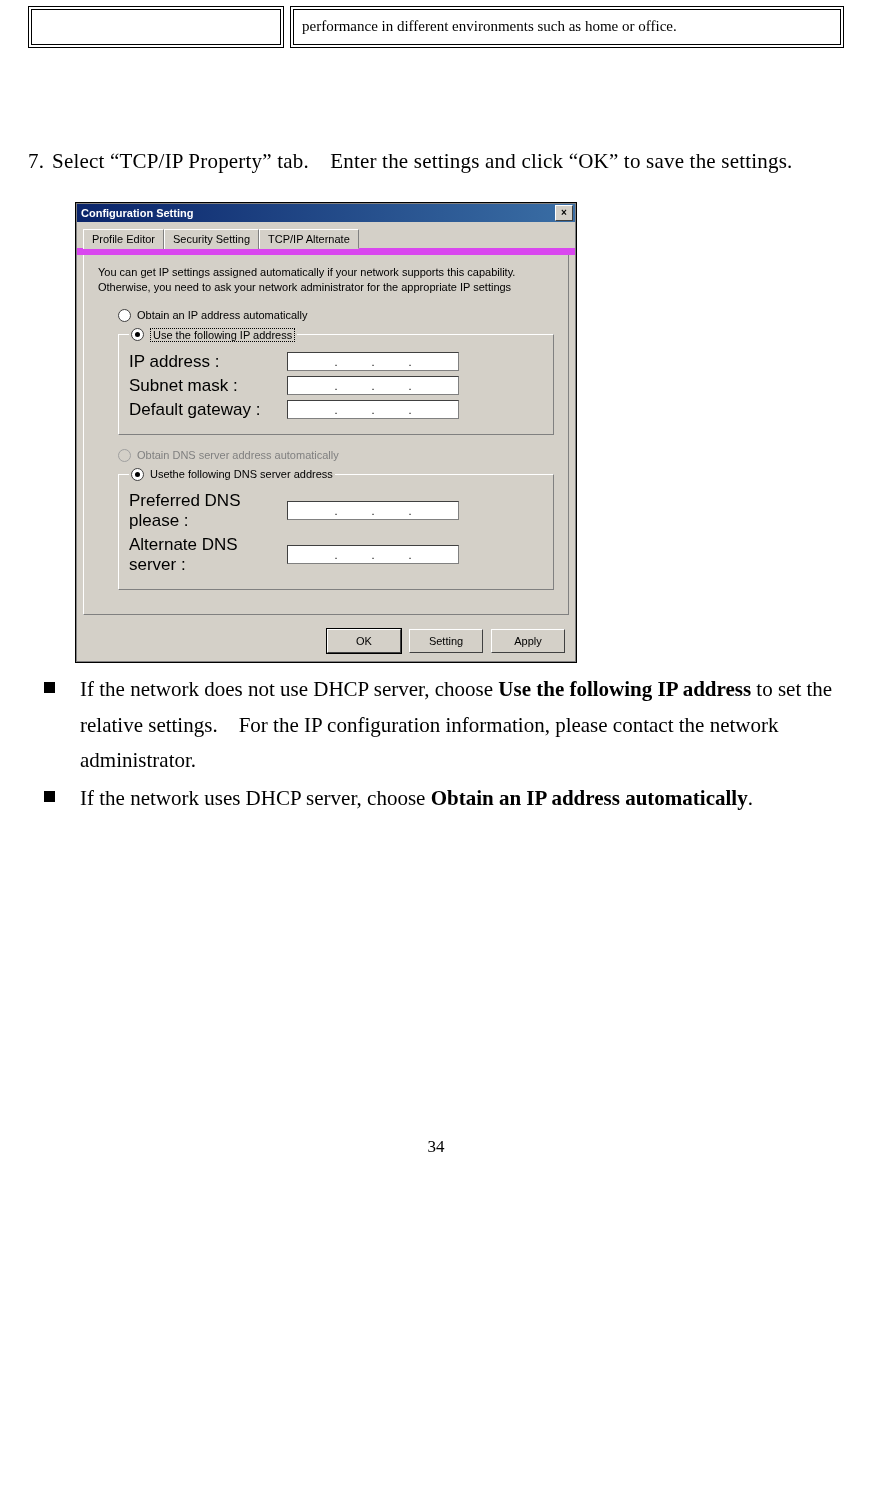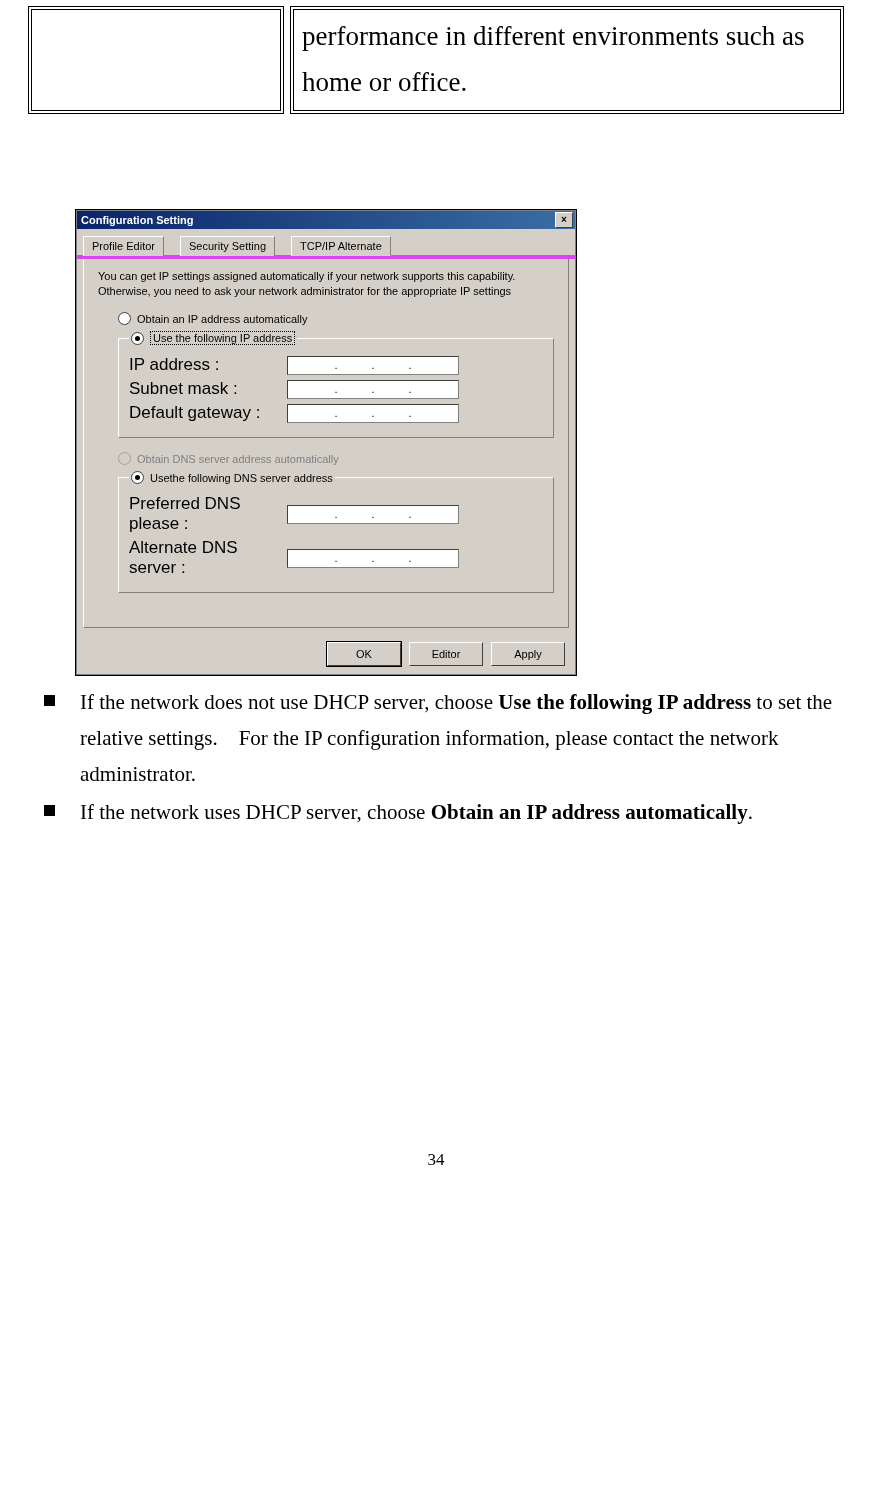--- a/index.html
+++ b/index.html
@@ -18,40 +18,40 @@
   .top-table {
     width: 100%;
     border-collapse: separate;
     border-spacing: 6px;
     margin: 0 0 90px 0;
   }
   .top-table td {
     border: 4px double #000;
     padding: 4px 8px;
     vertical-align: top;
-    font-size: 27px;
+    font-size: 15px;
     line-height: 1.7;
   }
   .top-table td.left {
     width: 232px;
   }
   .ol-step {
     margin: 0 0 6px 0;
     padding-left: 30px;
     line-height: 1.7;
     letter-spacing: 0.2px;
   }
   .ol-num {
     display: inline-block;
     width: 24px;
     margin-left: -24px;
   }
   
   .figure {
-    margin: 18px 0 10px 54px;
+    margin: 24px 0 10px 54px;
     width: 498px;
     background: #d4d0c8;
     border: 1px solid #808080;
     box-shadow: 0 0 0 1px #000;
     font-family: Tahoma, Arial, sans-serif;
     font-size: 11px;
     color: #000;
   }
   .titlebar {
     background: linear-gradient(to right,#0a246a,#3a6ea5);
@@ -68,42 +68,42 @@
     background: #d4d0c8;
     border: 1px solid #fff;
     border-right-color:#404040;
     border-bottom-color:#404040;
     display:flex;align-items:center;justify-content:center;
     color:#000;font-weight:bold;font-size:10px;line-height:1;
   }
   .tabstrip {
     padding: 6px 6px 0 6px;
     display:flex;
-    gap:16px;
-    border-bottom:4px solid #d946ef;
+    gap:0;
+    border-bottom:7px solid #d946ef;
   }
   .tab {
     padding: 3px 8px;
     background:#d4d0c8;
     border:1px solid #808080;
     border-bottom:none;
     border-top-color:#fff;
     border-left-color:#fff;
     position:relative;
     top:1px;
     font-size:11px;
   }
   .tab.active {
     background:#d4d0c8;
     border-bottom:1px solid #d4d0c8;
     z-index:2;
   }
   .tabpane {
     margin: 0 6px 6px 6px;
-    padding: 10px 14px 20px 14px;
+    padding: 10px 14px 10px 14px;
     border:1px solid #fff;
     border-top:none;
     border-right-color:#808080;
     border-bottom-color:#808080;
     background:#d4d0c8;
   }
   .desc {
     font-size:11px;
     line-height:1.35;
     margin-bottom:14px;
@@ -185,20 +185,23 @@
 
   <table class="top-table">
     <tbody>
         <tr>
       <td class="left"></td>
       <td>performance in different environments such as home or office.</td>
     </tr>
   </tbody>
     </table>
 
+  <div class="ol-step">
+    <span class="ol-num">7.</span><span>Select “TCP/IP Property” tab. Enter the settings and click “OK” to save the settings.</span>
+  </div>
 
   <div class="figure">
     <div class="titlebar">
       <span>Configuration Setting</span>
       <span class="spacer"></span>
       <span class="closebtn">×</span>
     </div>
     <div class="tabstrip">
       <div class="tab">Profile Editor</div>
       <div class="tab">Security Setting</div>
@@ -274,21 +277,21 @@
           <div class="ipinput">
               <span>.</span>
               <span>.</span>
               <span>.</span>
             </div>
         </div>
       </fieldset>
     </div>
     <div class="btnbar">
       <div class="winbtn default">OK</div>
-      <div class="winbtn">Editor</div>
+      <div class="winbtn">Setting</div>
       <div class="winbtn">Apply</div>
     </div>
   </div>
 
   <ul class="sq-list" style="list-style:none;">
     <li class="sq-item">
       <span>If the network does not use DHCP server, choose </span><span class="bold">Use the following IP address</span><span> to set the relative settings. For the IP configuration information, please contact the network administrator.</span>
     </li>
     <li class="sq-item">
       <span>If the network uses DHCP server, choose </span><span class="bold">Obtain an IP address automatically</span><span>.</span>

